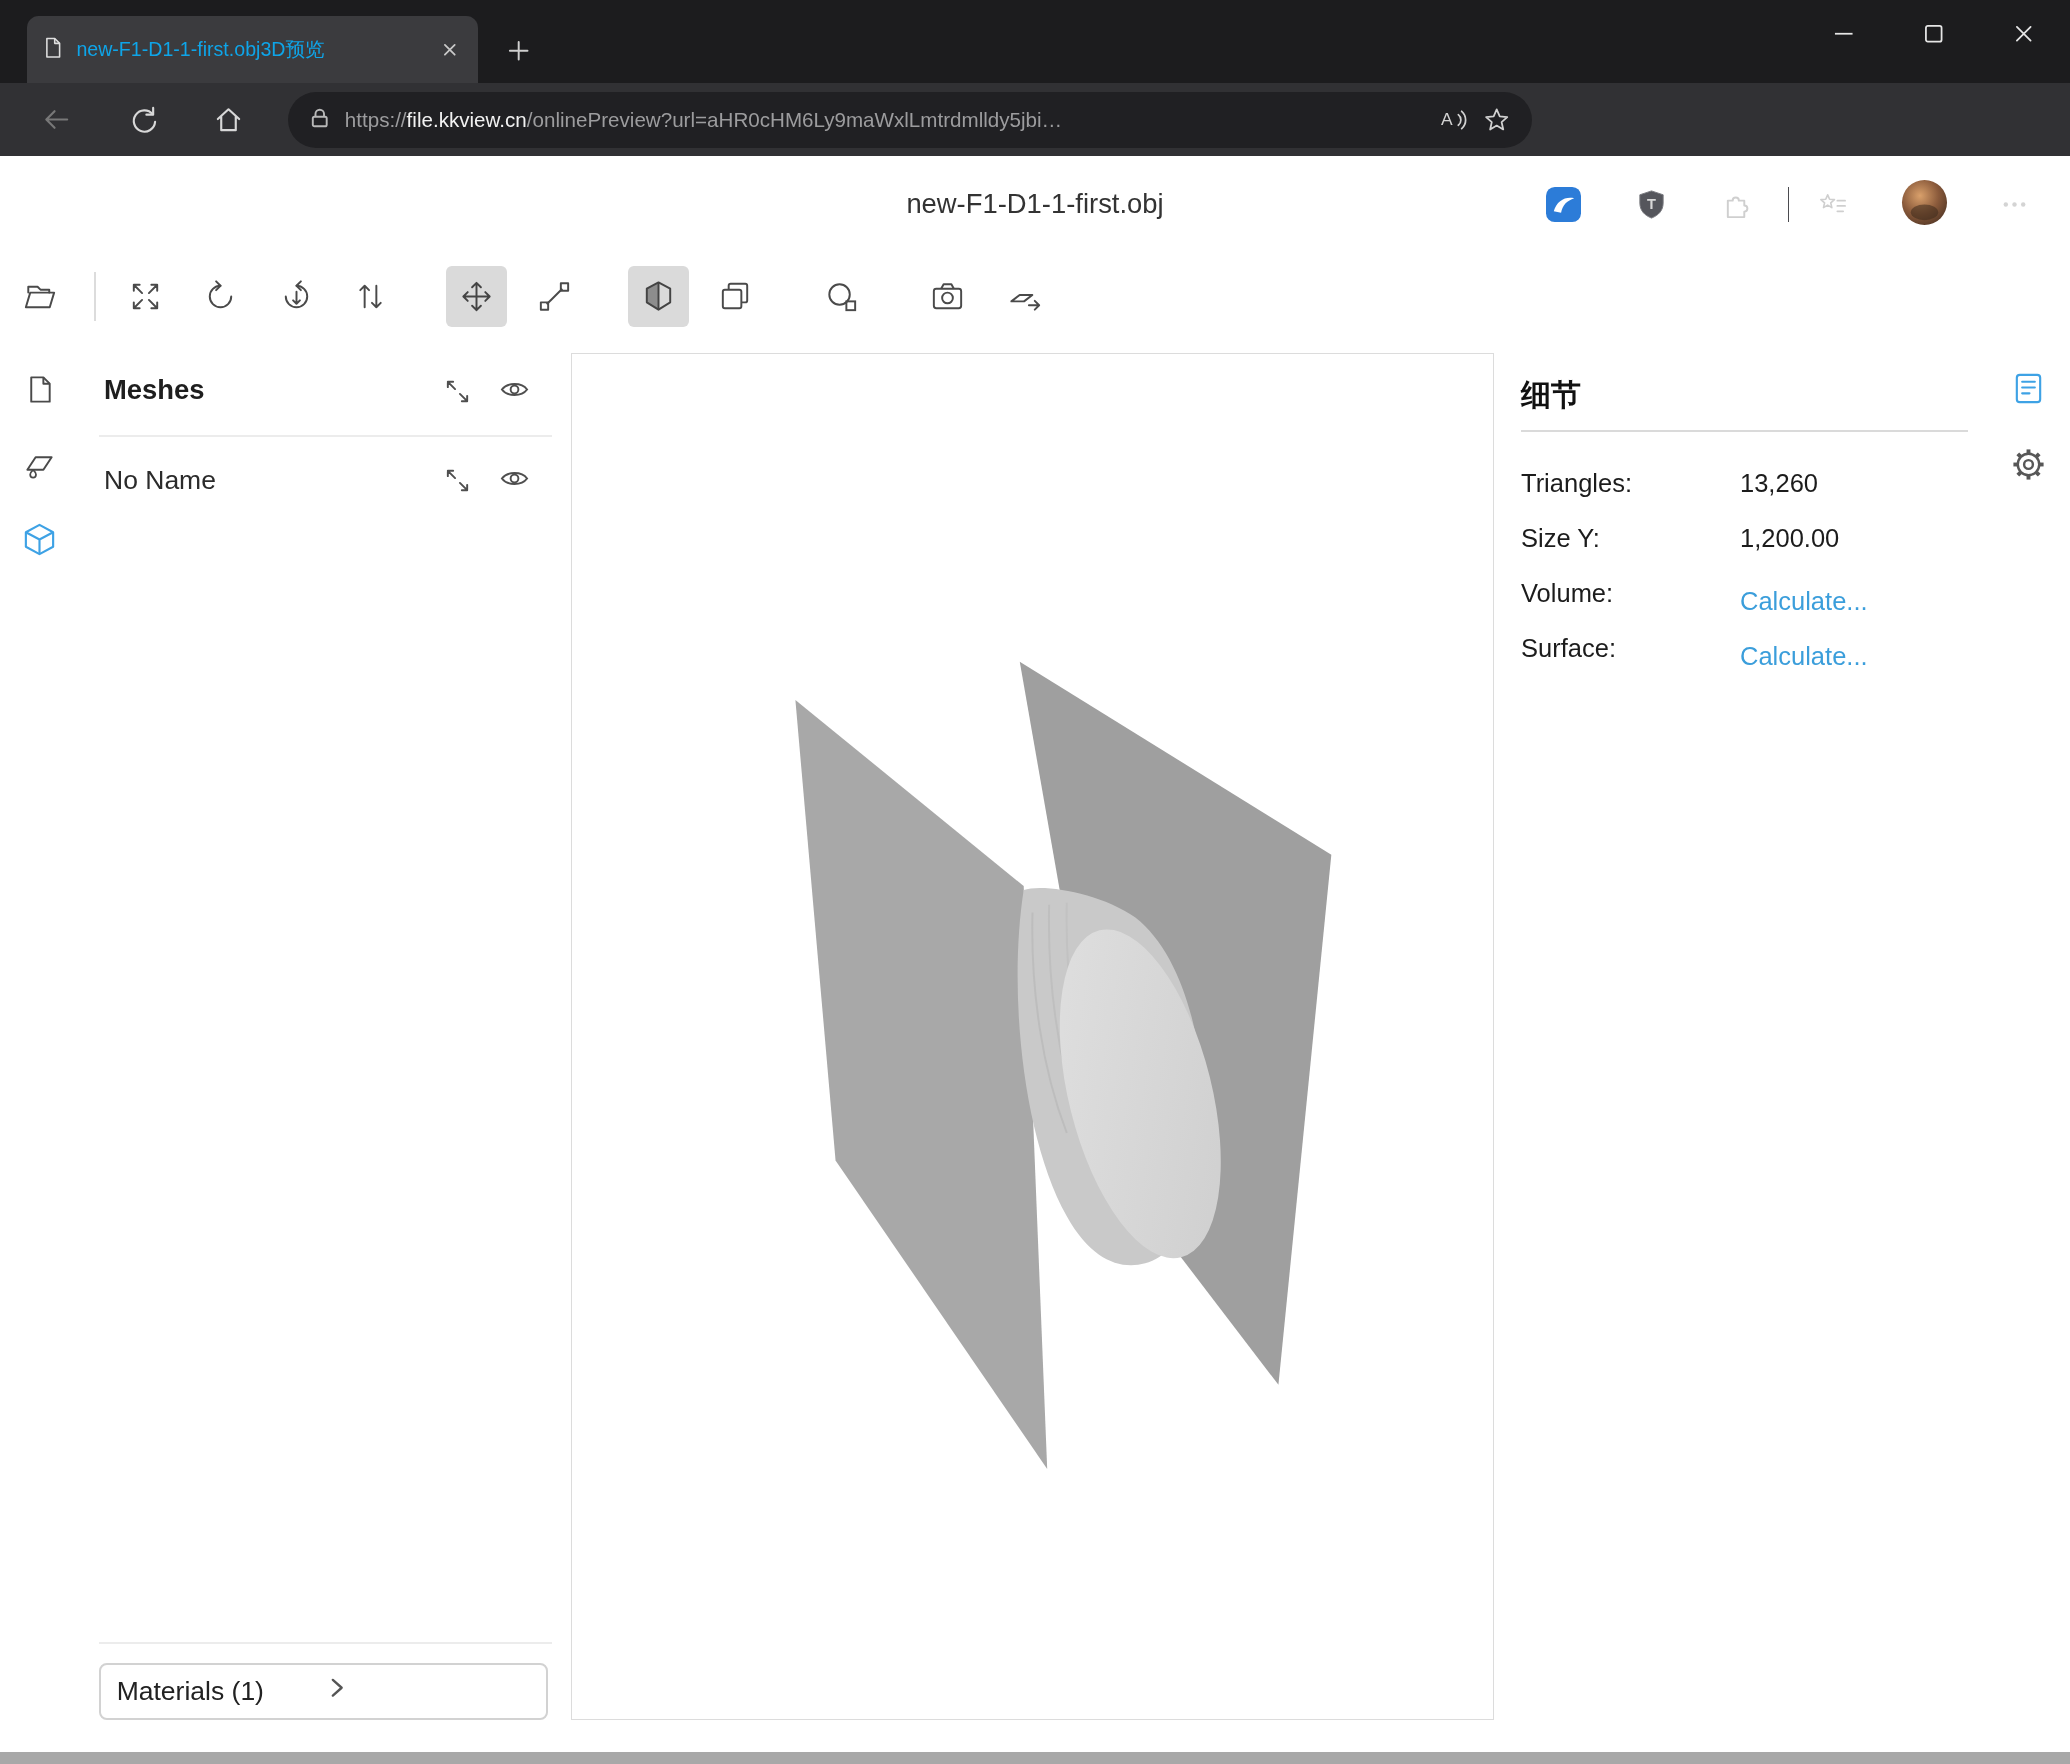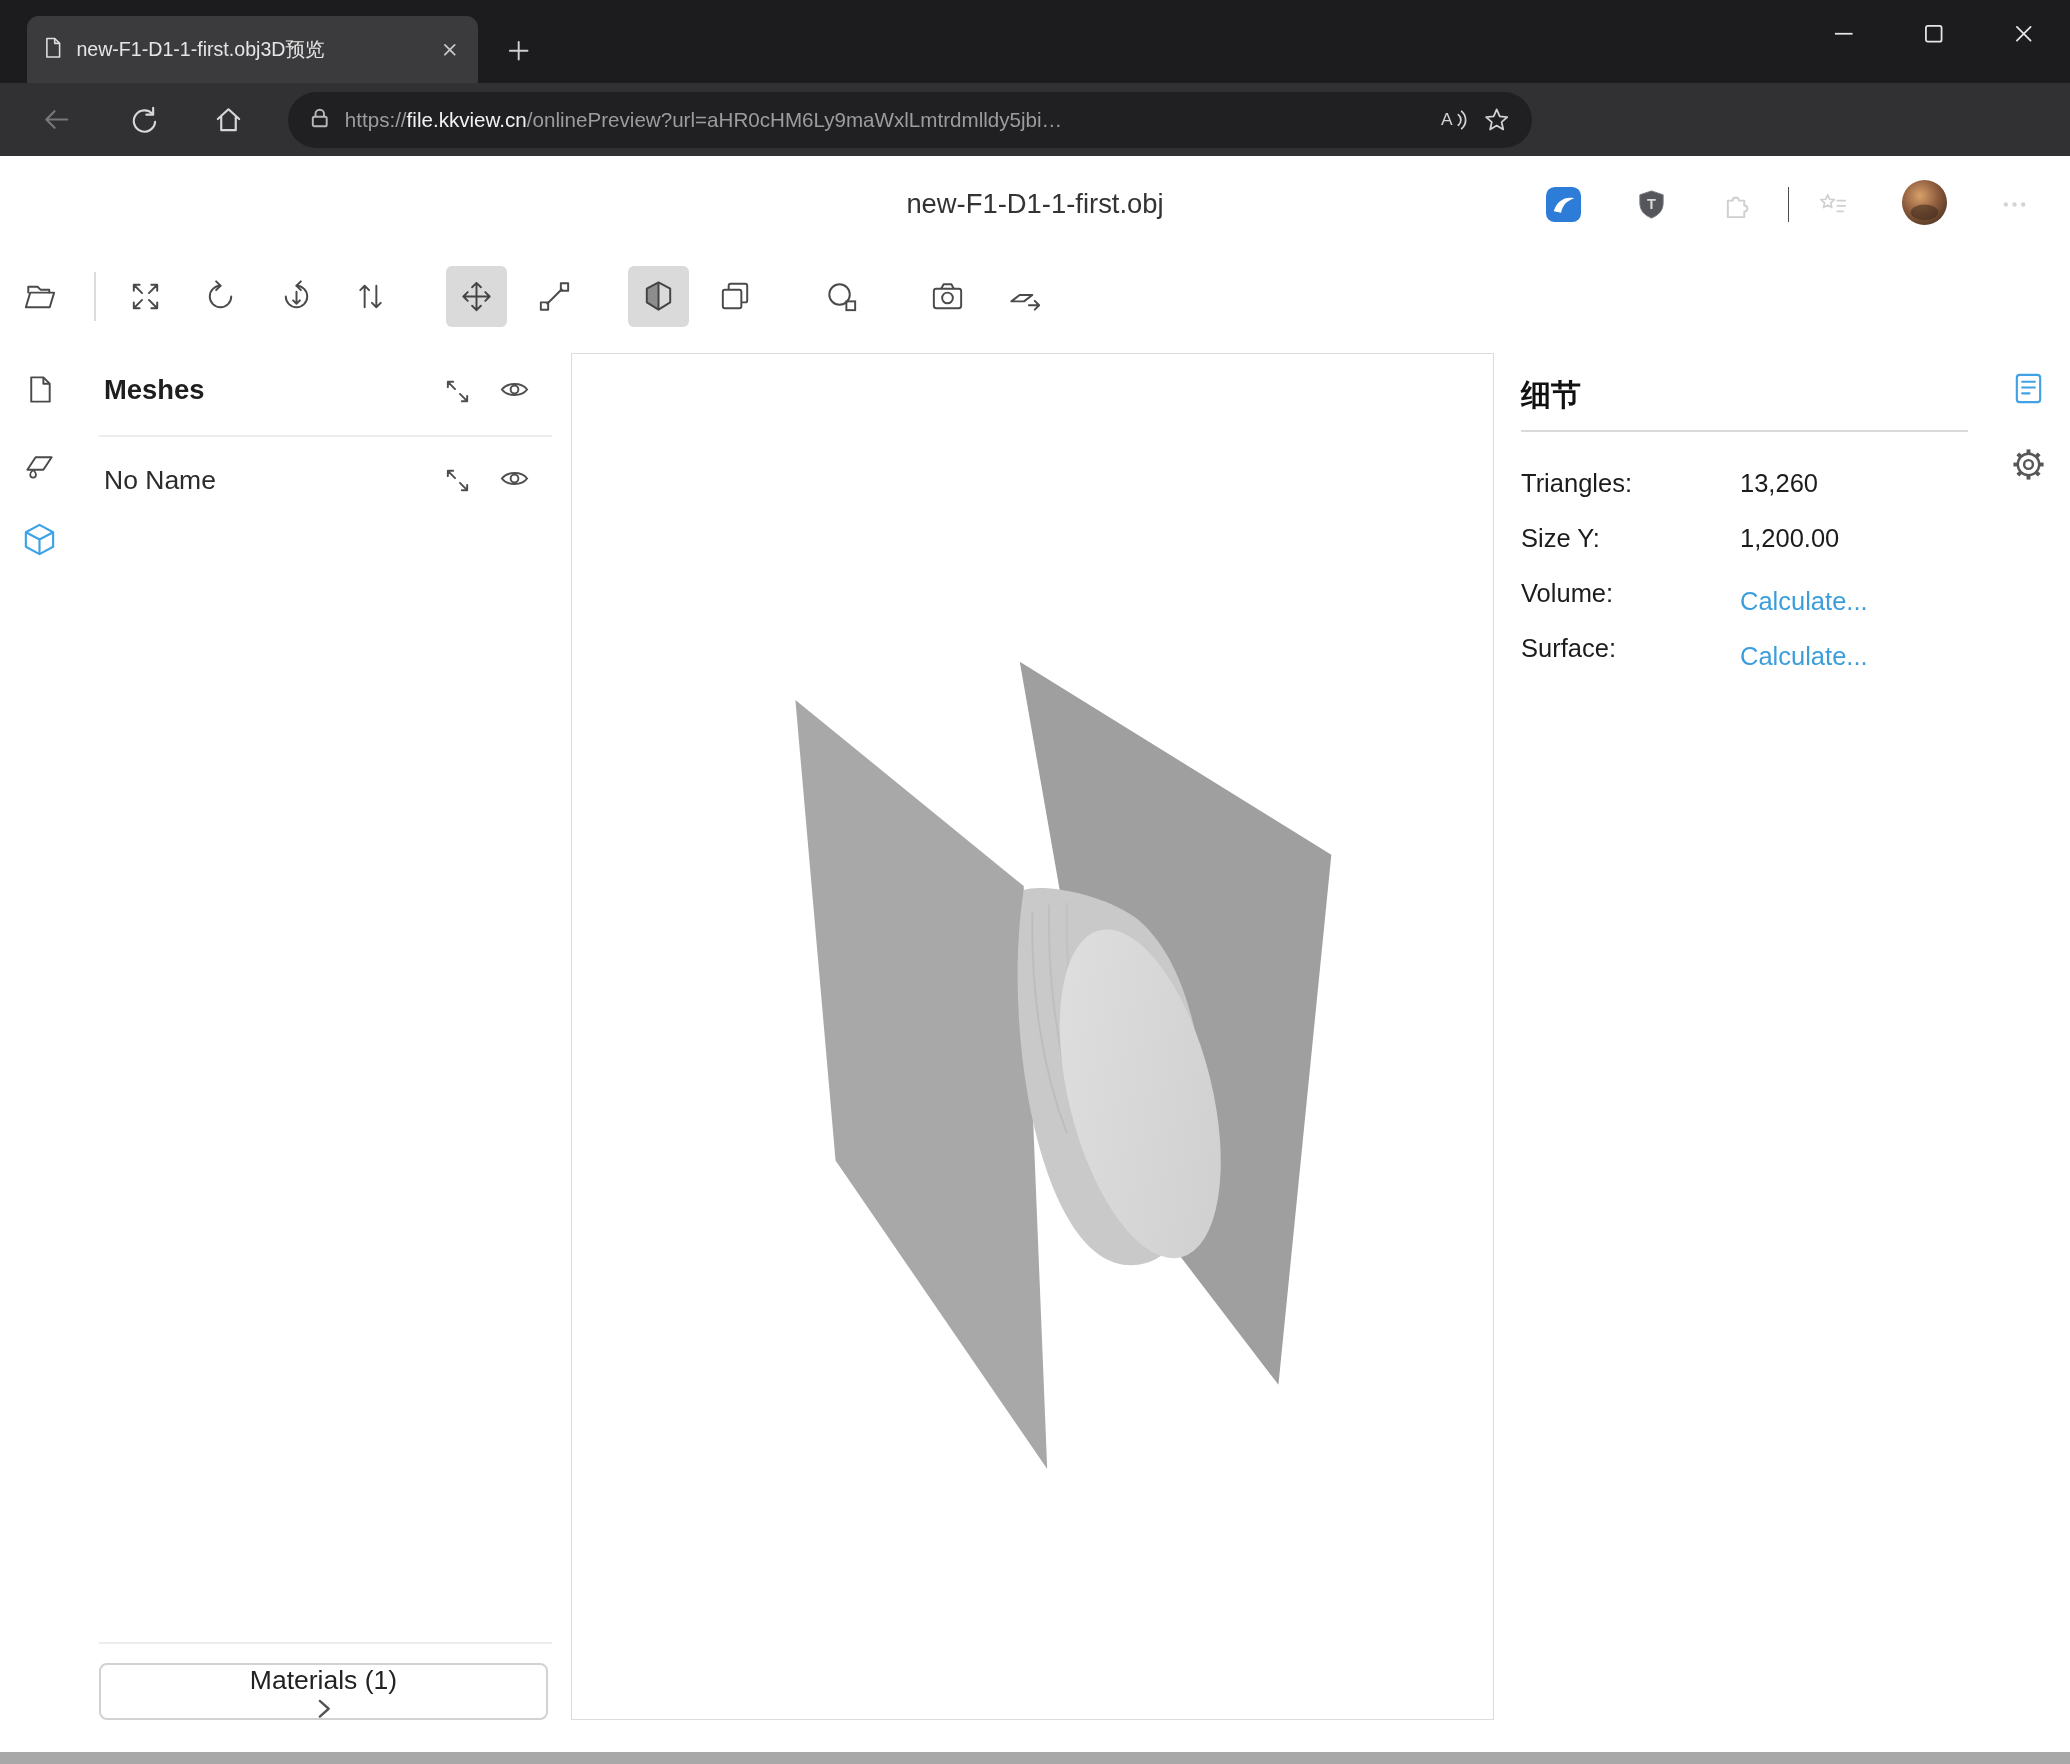--- a/index.html
+++ b/index.html
@@ -4,21 +4,21 @@
 <style>
   * { margin:0; padding:0; box-sizing:border-box; }
   html,body { width:2070px; height:1764px; }
   body { font-family:"Liberation Sans", sans-serif; background:#ffffff; position:relative; overflow:hidden; }
   button { background:none; border:none; cursor:pointer; font-family:inherit; }
 
   
   .tabbar { position:absolute; top:0; left:0; width:2070px; height:83px; background:#1c1c1e; }
   .tab { position:absolute; left:27.4px; top:15.7px; width:451px; height:68px; background:#3b3b3e;
          border-radius:11.8px 11.8px 0 0; display:flex; align-items:center; padding:0 13.7px; gap:11.8px; }
-  .tab-title { flex:1; color:#e5e5e5; font-size:19.6px; white-space:nowrap; overflow:hidden; text-overflow:ellipsis; }
+  .tab-title { flex:1; color:#0ea5e9; font-size:19.6px; white-space:nowrap; overflow:hidden; text-overflow:ellipsis; }
   .tab-close { width:29px; height:29px; display:flex; align-items:center; justify-content:center; border-radius:5.9px; }
   .new-tab { position:absolute; left:502px; top:34px; width:33px; height:33px; display:flex; align-items:center; justify-content:center; }
   .win-controls { position:absolute; right:15.7px; top:7.8px; display:flex; gap:29px; }
   .win-btn { width:61px; height:51px; display:flex; align-items:center; justify-content:center; }
 
   .navbar { position:absolute; top:83px; left:0; width:2070px; height:73px; background:#313134; }
   .nav-btn { position:absolute; width:47px; height:47px; top:12.7px; display:flex; align-items:center; justify-content:center; border-radius:7.8px; }
   .address-bar { position:absolute; left:288px; top:8.8px; width:1244px; height:56px; border-radius:28px;
                  background:#202023; display:flex; align-items:center; padding:0 19.6px; gap:13.7px; cursor:text;justify-content:center; }
   .url { flex:1; font-size:20.6px; color:#9c9c9e; white-space:nowrap; overflow:hidden; }
@@ -37,21 +37,21 @@
 
   .side-ico { position:absolute; display:flex; align-items:center; justify-content:center; width:43px; height:43px; }
 
   .lp-text { position:absolute; left:104px; font-size:26.5px; color:#2b2b2b; white-space:nowrap; }
   .lp-head { font-weight:bold; color:#1e1e1e; font-size:27.4px; }
   .lp-ico { position:absolute; width:35px; height:35px; display:flex; align-items:center; justify-content:center; }
   .divider-h { position:absolute; height:2px; background:#ececec; }
 
   .materials-btn { position:absolute; left:99px; top:1663px; width:449px; height:57px;
                    border:2px solid #d2d2d2; border-radius:7.8px; background:#fff;
-                   display:flex; align-items:center; padding:0 15.7px;flex-direction:column; }
+                   display:flex; align-items:center; padding:0 15.7px; }
   .materials-btn span { flex:1; text-align:left; font-size:26.5px; color:#222222; }
 
   .viewport { position:absolute; left:571px; top:353px; width:923px; height:1367px;
               border:1px solid #dcdcdc; background:#ffffff; }
 
   .details-head { position:absolute; left:1521px; top:375px; font-size:30px; font-weight:bold; color:#111111; }
   .details-rows { position:absolute; left:1521px; top:455px; width:447px; }
   .d-row { position:relative; height:55px; }
   .d-label { position:absolute; left:0; top:13.7px; font-size:25.5px; color:#1c1c1c; }
   .d-value { position:absolute; left:219px; top:13.7px; font-size:25.5px; color:#1c1c1c; }

